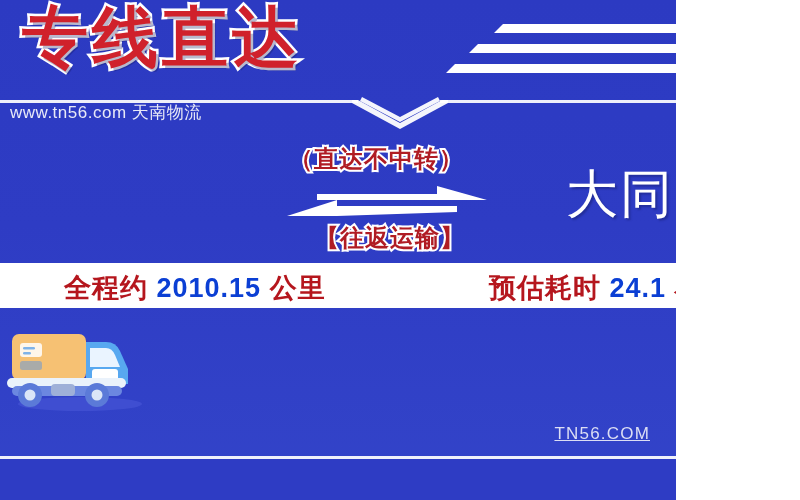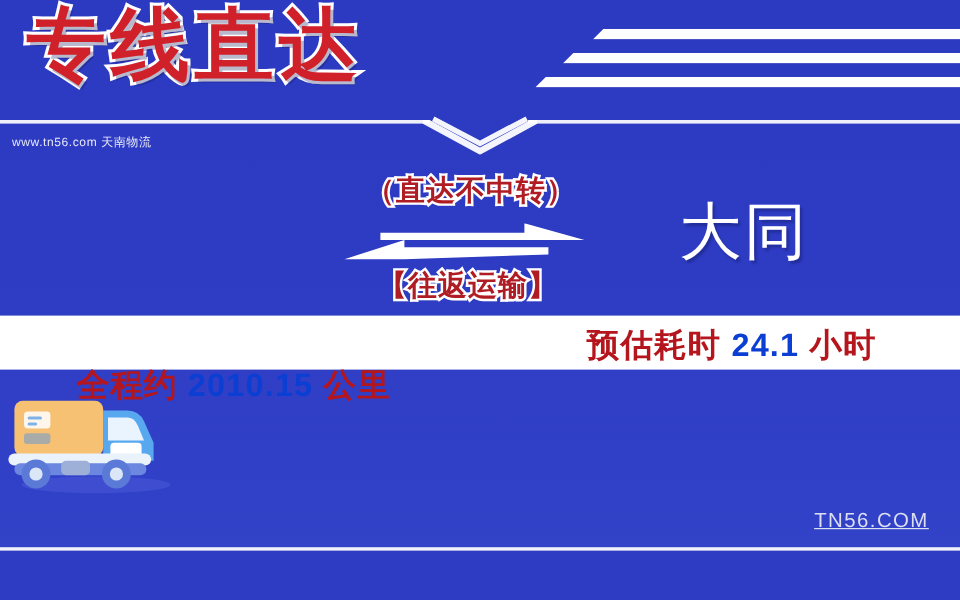--- a/index.html
+++ b/index.html
@@ -3,21 +3,21 @@
 <meta charset="utf-8">
 <title>Logistics Route Banner</title>
 <style>
   html,body{margin:0;padding:0;}
   body{
     background:#fff;
     font-family:"Liberation Sans","DejaVu Sans",sans-serif;
   }
   #banner{
     position:relative;
-    width:800px;
+    width:676px;
     height:500px;
     overflow:hidden;
     background:#2b39bf;
     background:linear-gradient(180deg,#2c3ac2 0%,#2e3cc4 45%,#3344c9 100%);
   }
 
   
   .headline{
     position:absolute;
     left:22px;
@@ -62,22 +62,22 @@
     position:absolute;top:5px;height:3px;background:#ffffff;opacity:.92;
   }
   .rule-left{left:0;width:358px;}
   .rule-right{left:440px;width:360px;}
   .chev{
     position:absolute;left:352px;top:0px;width:96px;height:34px;
   }
 
   .site-line{
     position:absolute;
-    left:10px;top:112px;
-    font-size:10px;
+    left:10px;top:101px;
+    font-size:17px;
     color:#e8e9f7;
     letter-spacing:.5px;
   }
 
   
   .origin{
     position:absolute;
     left:24px;top:168px;
     font-size:52px;
     line-height:1;
@@ -100,41 +100,41 @@
   .tag{
     position:absolute;
     font-size:24px;
     font-weight:bold;
     color:#b01c24;
     -webkit-text-stroke:4px #ffffff;
     paint-order:stroke fill;
     white-space:nowrap;
     letter-spacing:1px;
   }
-  .tag-top{left:305px;top:143px;text-align:center;}
+  .tag-top{left:289px;top:143px;text-align:center;}
   .tag-bot{left:315px;top:222px;}
 
   .arrows{position:absolute;left:287px;top:186px;width:200px;height:40px;}
 
   
   .band{
     position:absolute;
     left:0;top:263px;width:800px;height:45px;
     background:#ffffff;
   }
   .band-item{
     position:absolute;
     top:7px;
     font-size:27px;
     font-weight:bold;
     white-space:nowrap;
     color:#b5161d;
     letter-spacing:1px;
   }
-  .band-left{left:64px;margin-top:33px;}
+  .band-left{left:64px;}
   .band-right{left:489px;text-align:center;}
   .band-item .num{color:#0b3fd4;}
 
   
   .truck{position:absolute;left:4px;top:312px;width:150px;height:100px;}
 
   
   .districts{
     position:absolute;
     left:175px;top:336px;

